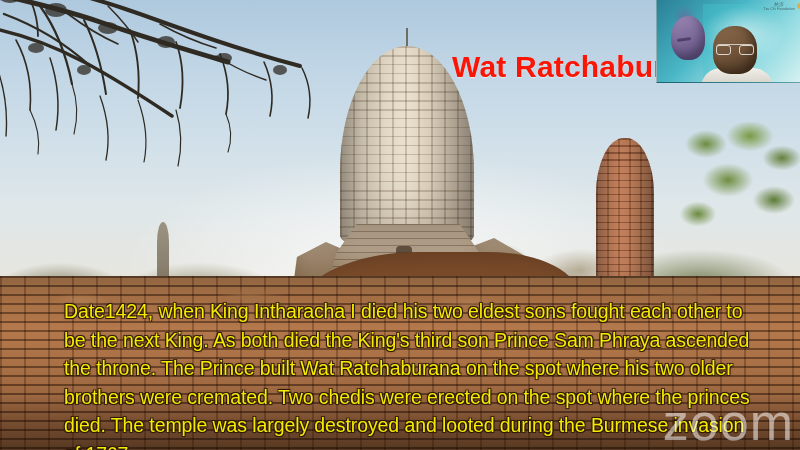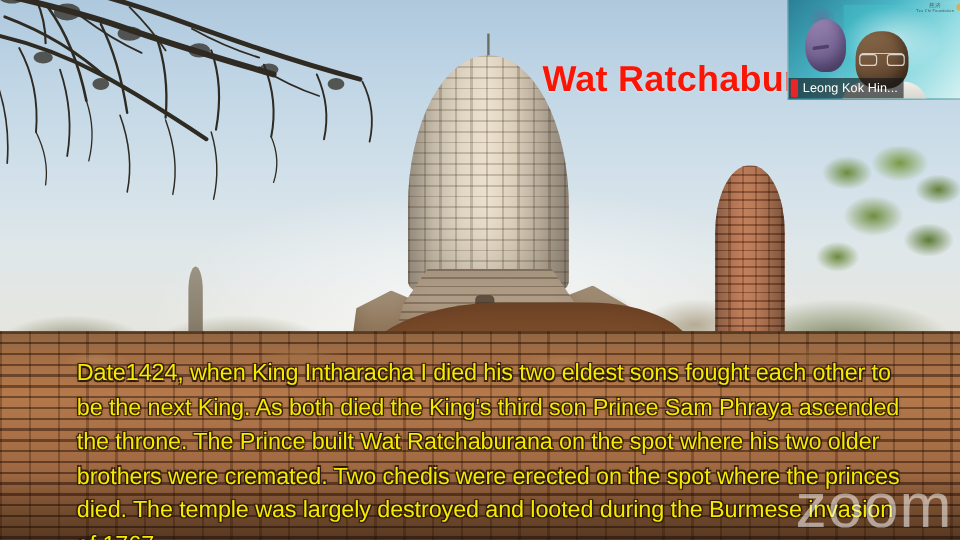--- a/index.html
+++ b/index.html
@@ -538,19 +538,15 @@
     <div class="vt-person-body"></div>
     <div class="vt-person-head"></div>
     <div class="vt-person-glasses"></div>
 
     <div class="vt-logo">
       <div class="vt-logo-cn">慈济</div>
       <div class="vt-logo-sub">Tzu Chi Foundation</div>
       <div class="vt-logo-mark"></div>
     </div>
 
-    <div class="vt-namebar">
-      <div class="vt-mic"></div>
-      <div class="vt-name">Leong Kok Hin...</div>
-    </div>
   </div>
 
 </div>
 
 </body></html>

